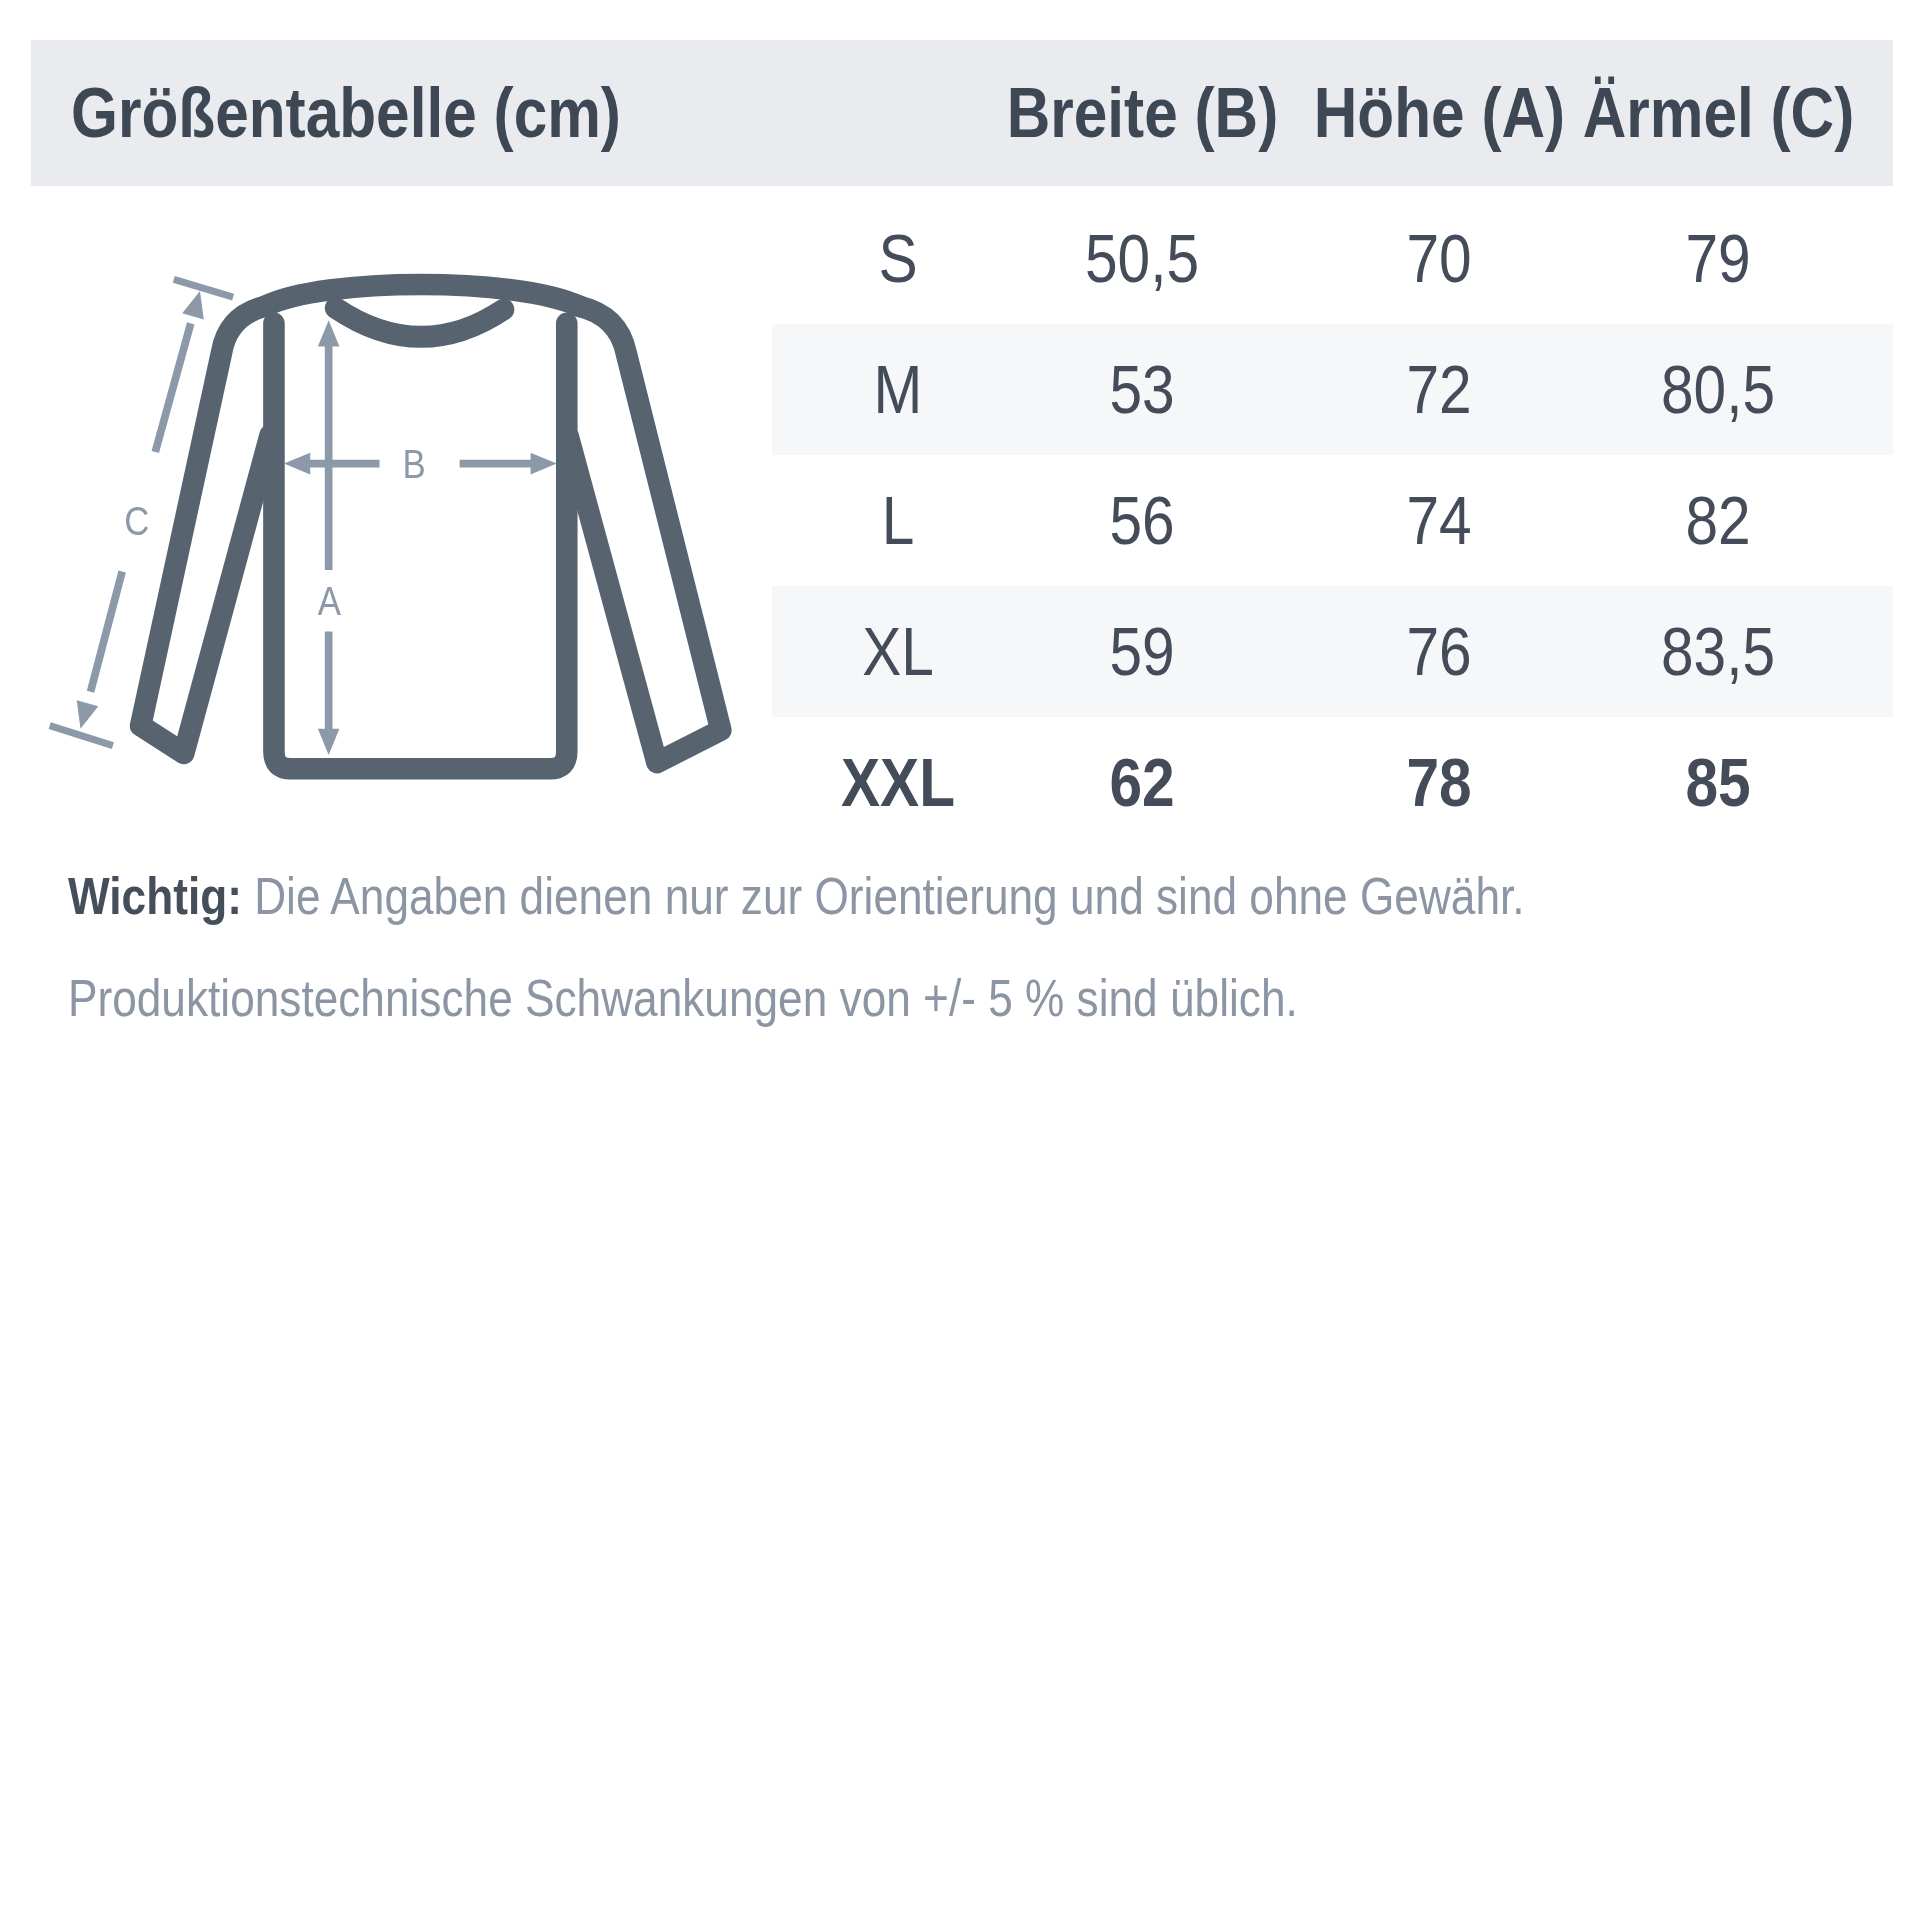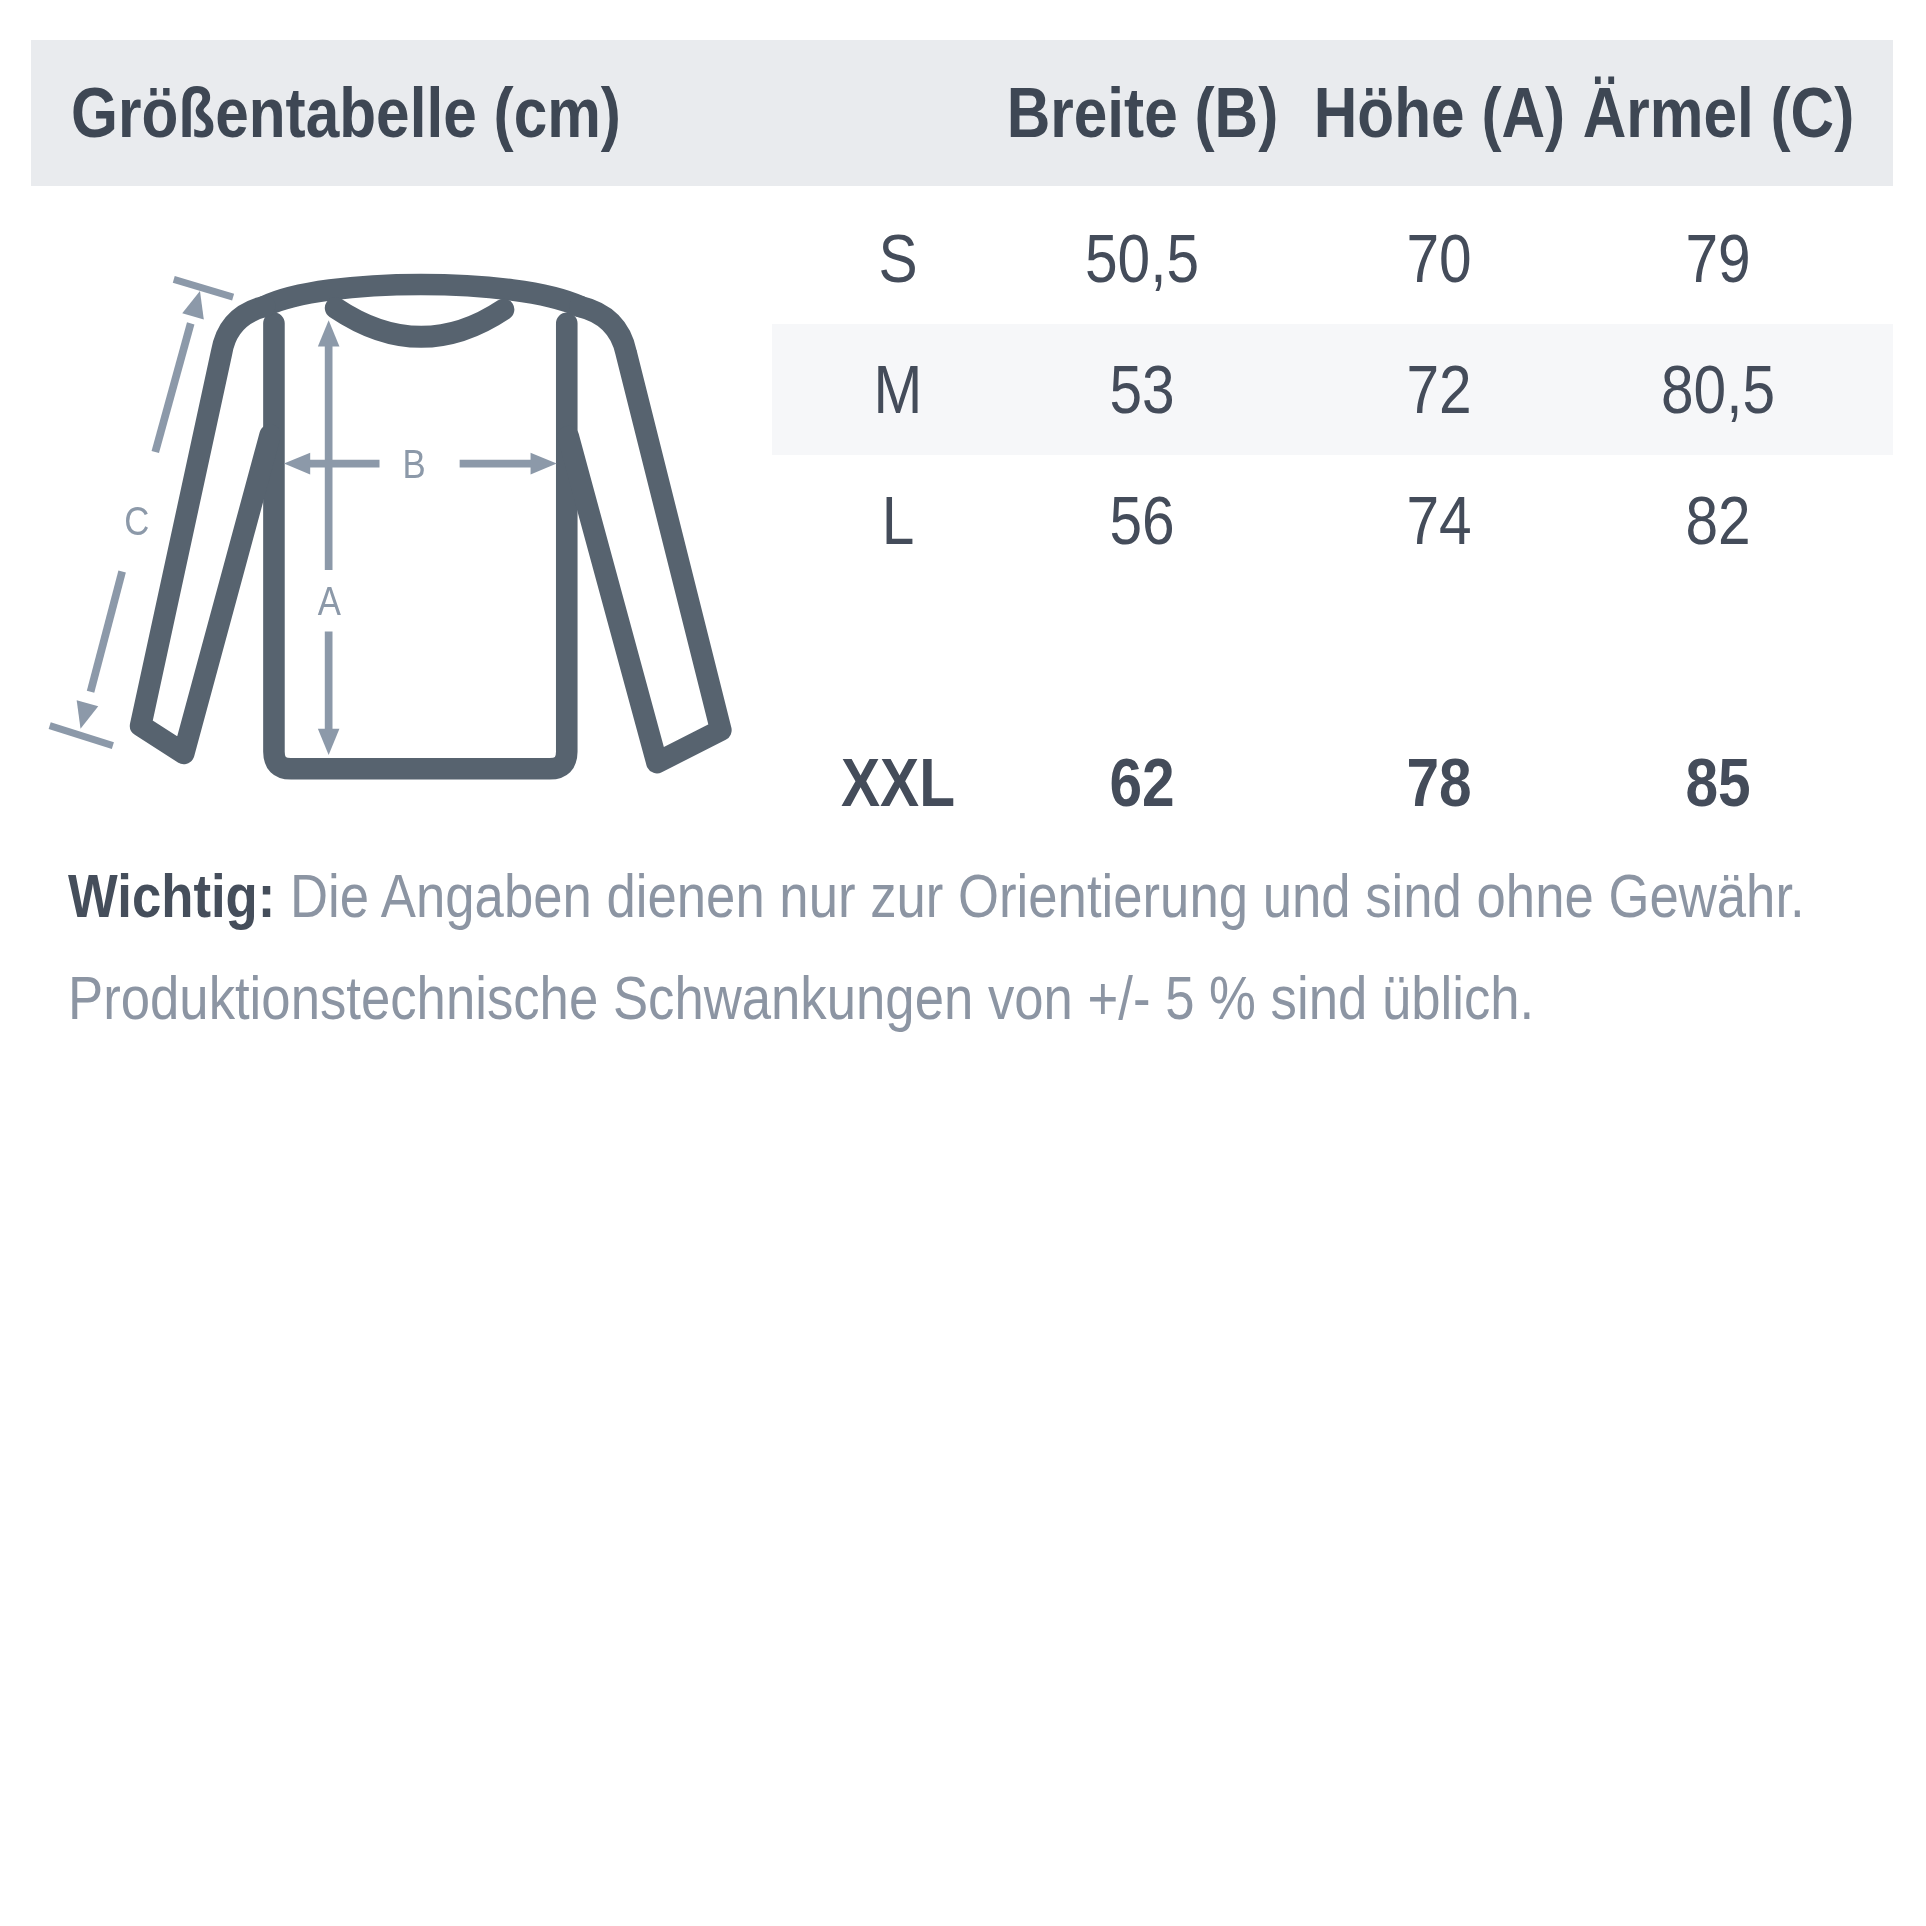--- a/index.html
+++ b/index.html
@@ -28,21 +28,21 @@
         transform:scaleX(0.85);transform-origin:center center;}
   .cell.size{left:-36px;}
   .cell.breite{left:208px;}
   .cell.hoehe{left:505px;}
   .cell.aermel{left:784px;}
 
   
   .size-diagram{position:absolute;left:31px;top:254px;width:771px;height:655px;}
 
   
-  .note{position:absolute;left:68px;top:845px;width:1795px;font-size:62px;line-height:102px;
+  .note{position:absolute;left:68px;top:845px;width:1795px;font-size:52px;line-height:102px;
         color:#8c95a3;}
   .note-line{white-space:nowrap;transform:scaleX(0.85);transform-origin:left center;}
   .note-prefix{font-weight:bold;color:#454e5b;}
 </style>
 </head>
 <body>
 
 <div class="canvas">
 
   <div class="panel-header">
@@ -100,20 +100,26 @@
       <div class="cell breite">53</div>
       <div class="cell hoehe">72</div>
       <div class="cell aermel">80,5</div>
     </div>
     <div class="t-row r2">
       <div class="cell size">L</div>
       <div class="cell breite">56</div>
       <div class="cell hoehe">74</div>
       <div class="cell aermel">82</div>
     </div>
+    <div class="t-row r3 striped">
+      <div class="cell size">XL</div>
+      <div class="cell breite">59</div>
+      <div class="cell hoehe">76</div>
+      <div class="cell aermel">83,5</div>
+    </div>
     <div class="t-row r4">
       <div class="cell size">XXL</div>
       <div class="cell breite">62</div>
       <div class="cell hoehe">78</div>
       <div class="cell aermel">85</div>
     </div>
   </div>
 
   <div class="note">
     <div class="note-line">

